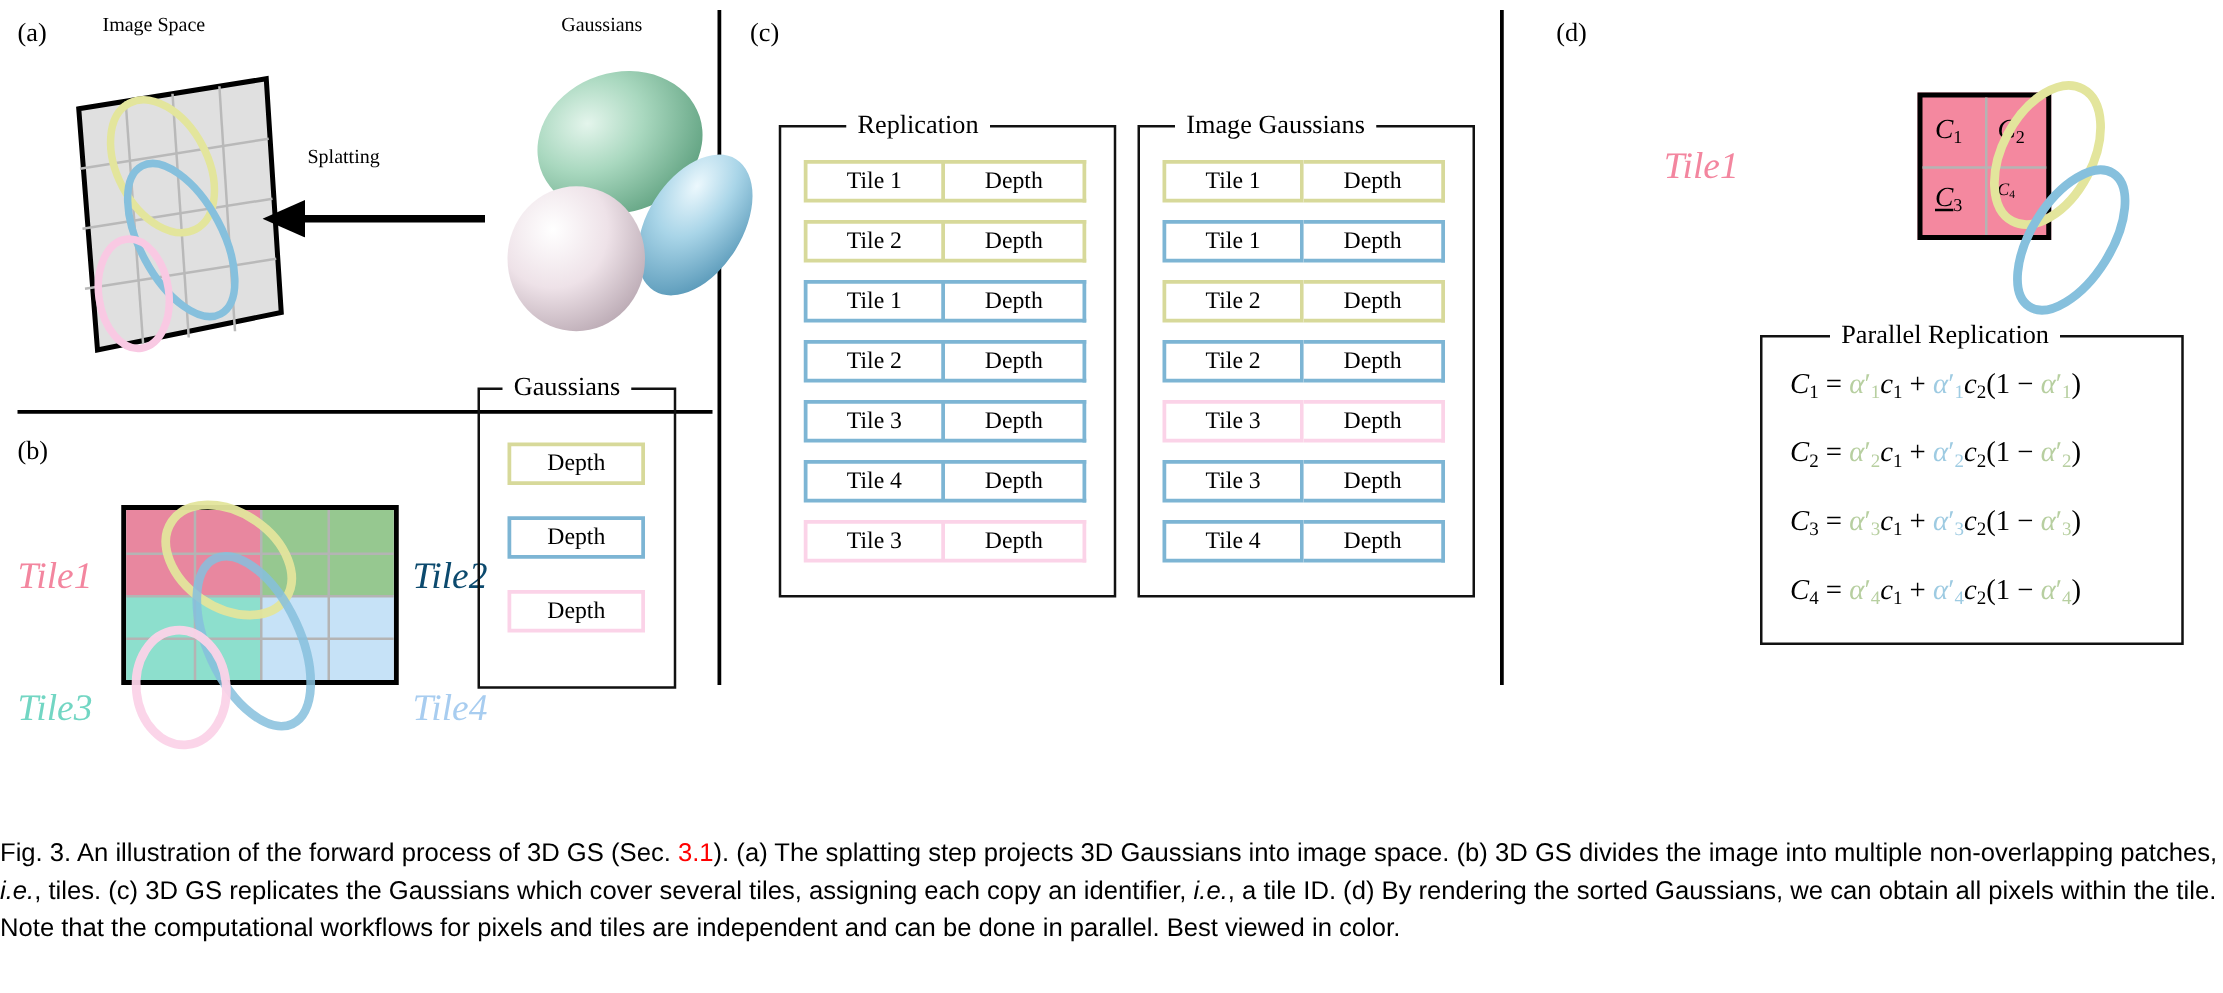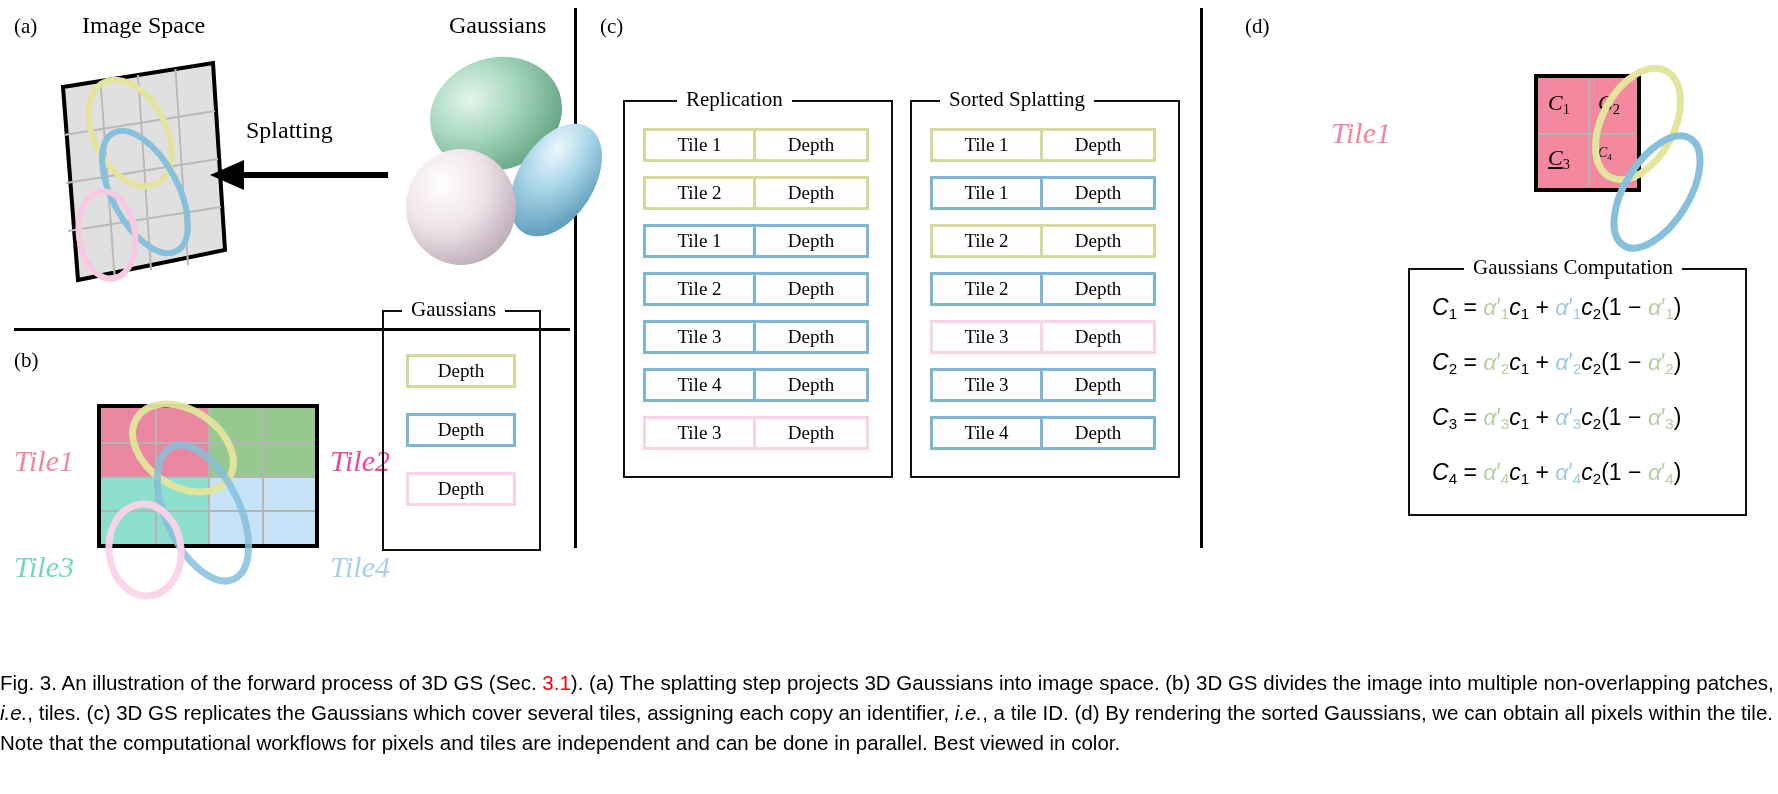--- a/index.html
+++ b/index.html
@@ -12,21 +12,21 @@
   .abs{position:absolute;}
 
   
   .panel-letter{font-family:"Liberation Serif",serif;font-size:21px;color:#000;}
 
   
   .vrule{position:absolute;width:3px;background:#000;}
   .hrule{position:absolute;height:3px;background:#000;}
 
   
-  .title{font-size:24px;color:#000;white-space:nowrap;}
+  .title{font-size:16px;color:#000;white-space:nowrap;}
 
   
   .group{position:absolute;border:2.5px solid #111;}
   .group-label{position:absolute;background:#fff;padding:0 9px;font-size:21px;
                white-space:nowrap;top:-15px;}
 
   
   .trow{position:absolute;display:flex;height:36px;box-sizing:border-box;}
   .tcell{display:flex;align-items:center;justify-content:center;
          box-sizing:border-box;font-size:19px;background:#fff;height:34px;}
@@ -35,21 +35,21 @@
 
   
   .tilebox{position:absolute;box-sizing:border-box;border:4px solid #000;}
   .quad{position:absolute;box-sizing:border-box;}
   .gridline-v{position:absolute;width:2px;background:#b4b4b4;}
   .gridline-h{position:absolute;height:2px;background:#b4b4b4;}
   .tilelabel{position:absolute;font-size:30px;white-space:nowrap;font-style:italic;}
 
   
   .eq{position:absolute;font-size:23px;white-space:nowrap;
-      font-family:Liberation Sans, sans-serif;}
+      font-family:Liberation Serif, serif;}
   .eq i{font-style:italic;}
   .sub{font-size:0.66em;vertical-align:-0.28em;font-style:normal;}
   .prime{font-style:normal;}
 
   
   .caption{position:absolute;left:0;top:668px;width:1778px;
            font-family:"Liberation Sans","DejaVu Sans",sans-serif;
            font-size:20.5px;line-height:30px;color:#000;text-align:left;}
   .caption .ref{color:#ff0000;}
   .caption i{font-style:italic;}
@@ -126,21 +126,21 @@
     <div class="gridline-h" style="top:75%;left:0;width:100%;"></div>
   </div>
 
   <svg class="abs" width="280" height="230" viewBox="0 0 280 230" style="left:75px;top:388px;pointer-events:none;">
     <ellipse cx="108" cy="60" rx="38" ry="55" transform="rotate(-56 108 60)" fill="none" stroke="#e3e59c" stroke-width="7" opacity="0.95"></ellipse>
     <ellipse cx="128" cy="125" rx="37" ry="73" transform="rotate(-25 128 125)" fill="none" stroke="#86c0dd" stroke-width="7" opacity="0.85"></ellipse>
     <ellipse cx="70" cy="162" rx="36" ry="46" transform="rotate(-6 70 162)" fill="none" stroke="#fbd3e8" stroke-width="7" opacity="0.95"></ellipse>
   </svg>
 
   <div class="tilelabel" style="left:14px;top:444px;color:#f3869f;">Tile1</div>
-  <div class="tilelabel" style="left:330px;top:444px;color:#ec4899;">Tile2</div>
+  <div class="tilelabel" style="left:330px;top:444px;color:#0c4a6e;">Tile2</div>
   <div class="tilelabel" style="left:14px;top:550px;color:#72d6c3;">Tile3</div>
   <div class="tilelabel" style="left:330px;top:550px;color:#a8cdf0;">Tile4</div>
 
   <div class="group" style="left:382px;top:310px;width:155px;height:237px;">
     <div class="group-label" style="left:18px;">Gaussians</div>
     <div class="tcell left" style="position:absolute;left:22px;top:42px;width:110px;border-color:#d7d99a;">Depth</div>
     <div class="tcell left" style="position:absolute;left:22px;top:101px;width:110px;border-color:#7db5d4;">Depth</div>
     <div class="tcell left" style="position:absolute;left:22px;top:160px;width:110px;border-color:#fbd3e8;">Depth</div>
   </div>
 
@@ -174,21 +174,21 @@
           <div class="tcell right" style="width: 113px; border-color: rgb(125, 181, 212);">Depth</div>
         </div>
         <div class="trow" style="left: 18px; top: 314px; width: 226px;">
           <div class="tcell left" style="width: 113px; border-color: rgb(251, 211, 232);">Tile 3</div>
           <div class="tcell right" style="width: 113px; border-color: rgb(251, 211, 232);">Depth</div>
         </div>
       </div>
   </div>
 
   <div class="group" style="left:910px;top:100px;width:266px;height:374px;">
-    <div class="group-label" style="left:28px;">Sorted Splatting</div>
+    <div class="group-label" style="left:28px;">Image Gaussians</div>
     <div id="sorted-rows">
         <div class="trow" style="left: 18px; top: 26px; width: 226px;">
           <div class="tcell left" style="width: 113px; border-color: rgb(215, 217, 154);">Tile 1</div>
           <div class="tcell right" style="width: 113px; border-color: rgb(215, 217, 154);">Depth</div>
         </div>
         <div class="trow" style="left: 18px; top: 74px; width: 226px;">
           <div class="tcell left" style="width: 113px; border-color: rgb(125, 181, 212);">Tile 1</div>
           <div class="tcell right" style="width: 113px; border-color: rgb(125, 181, 212);">Depth</div>
         </div>
         <div class="trow" style="left: 18px; top: 122px; width: 226px;">
@@ -226,21 +226,21 @@
     <div class="abs" style="left:10px;top:67px;font-size:22px;font-style:italic;text-decoration:underline;">C<span class="sub">3</span></div>
     <div class="abs" style="left:60px;top:67px;font-size:14px;font-style:italic;">C<span class="sub">4</span></div>
   </div>
 
   <svg class="abs" width="250" height="220" viewBox="0 0 250 220" style="left:1500px;top:52px;pointer-events:none;">
     <ellipse cx="138" cy="72" rx="36" ry="60" transform="rotate(28 138 72)" fill="none" stroke="#e3e59c" stroke-width="7"></ellipse>
     <ellipse cx="157" cy="140" rx="32" ry="63" transform="rotate(32 157 140)" fill="none" stroke="#86c0dd" stroke-width="7"></ellipse>
   </svg>
 
   <div class="group" style="left:1408px;top:268px;width:335px;height:244px;">
-    <div class="group-label" style="left:54px;">Gaussians Computation</div>
+    <div class="group-label" style="left:54px;">Parallel Replication</div>
     <div id="eq-rows">
         <div class="eq" style="left: 22px; top: 24px;"><i>C</i><span class="sub">1</span> = <span style="color:#b7cfa0"><i>α</i><span class="prime">′</span><span class="sub">1</span></span><i>c</i><span class="sub">1</span> + <span style="color:#9ecbe2"><i>α</i><span class="prime">′</span><span class="sub">1</span></span><i>c</i><span class="sub">2</span>(1 − <span style="color:#b7cfa0"><i>α</i><span class="prime">′</span><span class="sub">1</span></span>)</div>
         <div class="eq" style="left: 22px; top: 79px;"><i>C</i><span class="sub">2</span> = <span style="color:#b7cfa0"><i>α</i><span class="prime">′</span><span class="sub">2</span></span><i>c</i><span class="sub">1</span> + <span style="color:#9ecbe2"><i>α</i><span class="prime">′</span><span class="sub">2</span></span><i>c</i><span class="sub">2</span>(1 − <span style="color:#b7cfa0"><i>α</i><span class="prime">′</span><span class="sub">2</span></span>)</div>
         <div class="eq" style="left: 22px; top: 134px;"><i>C</i><span class="sub">3</span> = <span style="color:#b7cfa0"><i>α</i><span class="prime">′</span><span class="sub">3</span></span><i>c</i><span class="sub">1</span> + <span style="color:#9ecbe2"><i>α</i><span class="prime">′</span><span class="sub">3</span></span><i>c</i><span class="sub">2</span>(1 − <span style="color:#b7cfa0"><i>α</i><span class="prime">′</span><span class="sub">3</span></span>)</div>
         <div class="eq" style="left: 22px; top: 189px;"><i>C</i><span class="sub">4</span> = <span style="color:#b7cfa0"><i>α</i><span class="prime">′</span><span class="sub">4</span></span><i>c</i><span class="sub">1</span> + <span style="color:#9ecbe2"><i>α</i><span class="prime">′</span><span class="sub">4</span></span><i>c</i><span class="sub">2</span>(1 − <span style="color:#b7cfa0"><i>α</i><span class="prime">′</span><span class="sub">4</span></span>)</div>
       </div>
   </div>
 
   <div class="caption">
     <span>Fig. 3. An illustration of the forward process of 3D GS (Sec. </span><span class="ref">3.1</span><span>). (a) The splatting step projects 3D Gaussians into image space. (b) 3D GS divides the image into multiple non-overlapping patches, </span><i>i.e.</i><span>, tiles. (c) 3D GS replicates the Gaussians which cover several tiles, assigning each copy an identifier, </span><i>i.e.</i><span>, a tile ID. (d) By rendering the sorted Gaussians, we can obtain all pixels within the tile. Note that the computational workflows for pixels and tiles are independent and can be done in parallel. Best viewed in color.</span>

